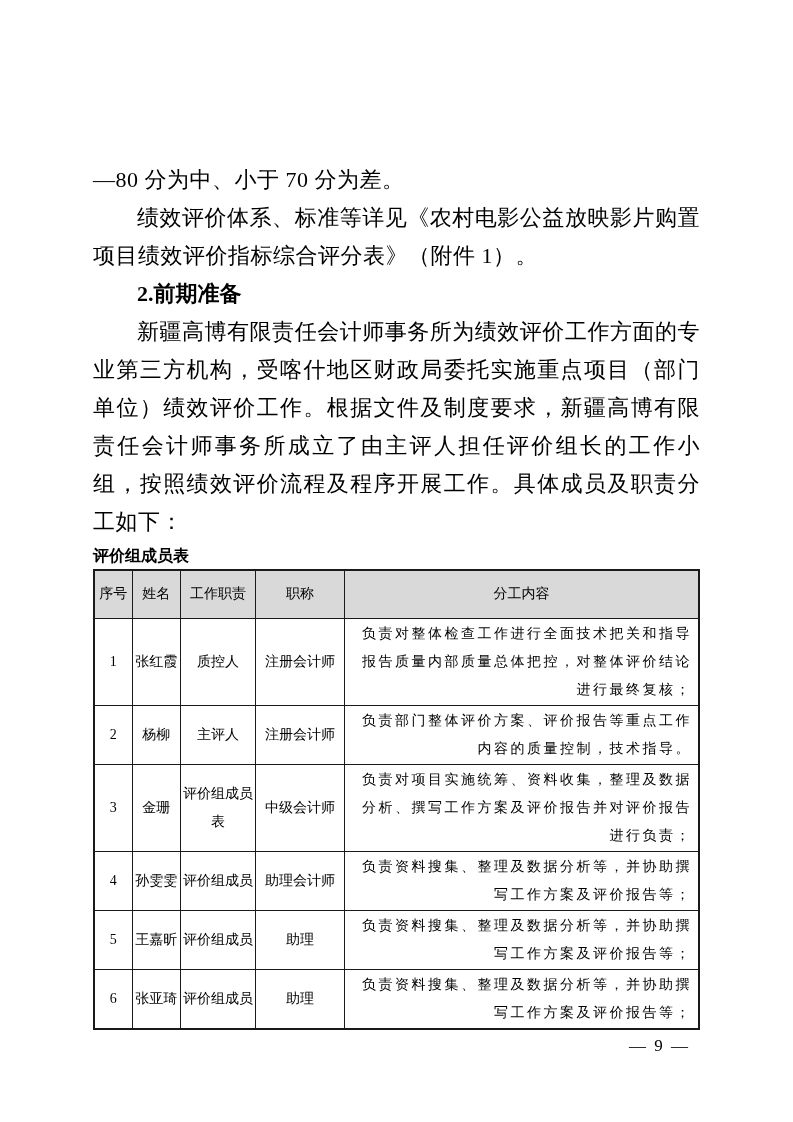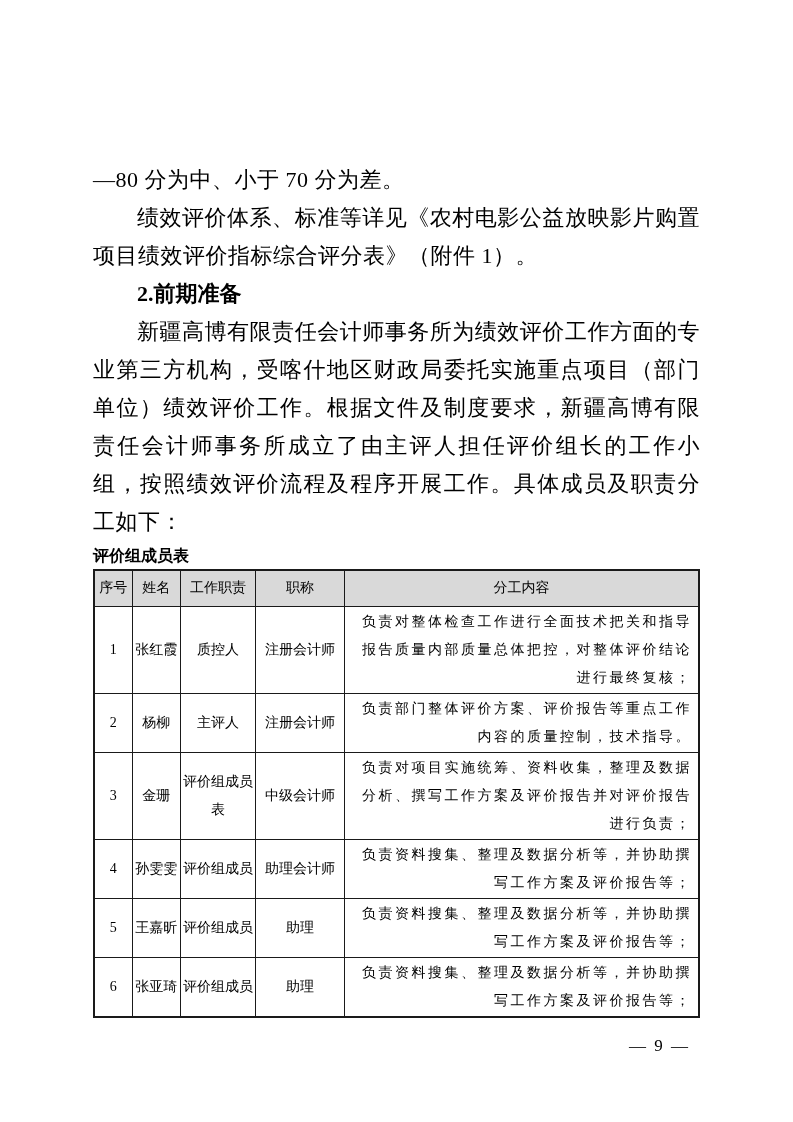--- a/index.html
+++ b/index.html
@@ -63,21 +63,21 @@
     font-size:14px;
     line-height:28px;
     font-weight:normal;
     text-align:center;
     vertical-align:middle;
     padding:1px 2px;
     overflow:hidden;
   }
   table.members th{
     background:var(--header-bg);
-    height:36px;
+    height:48px;
   }
   table.members td.duty{
     text-align:right;
     padding:1px 6px 1px 10px;
     letter-spacing:2.5px;
   }
   .page-number{
     position:absolute;
     top:1034px;
     right:103px;

